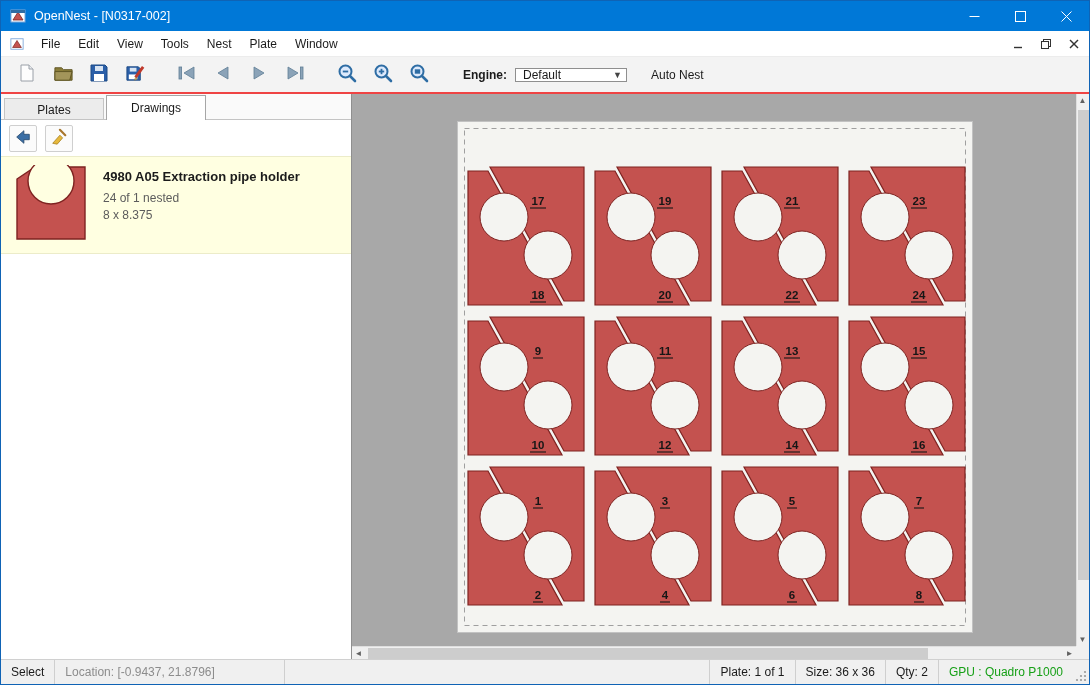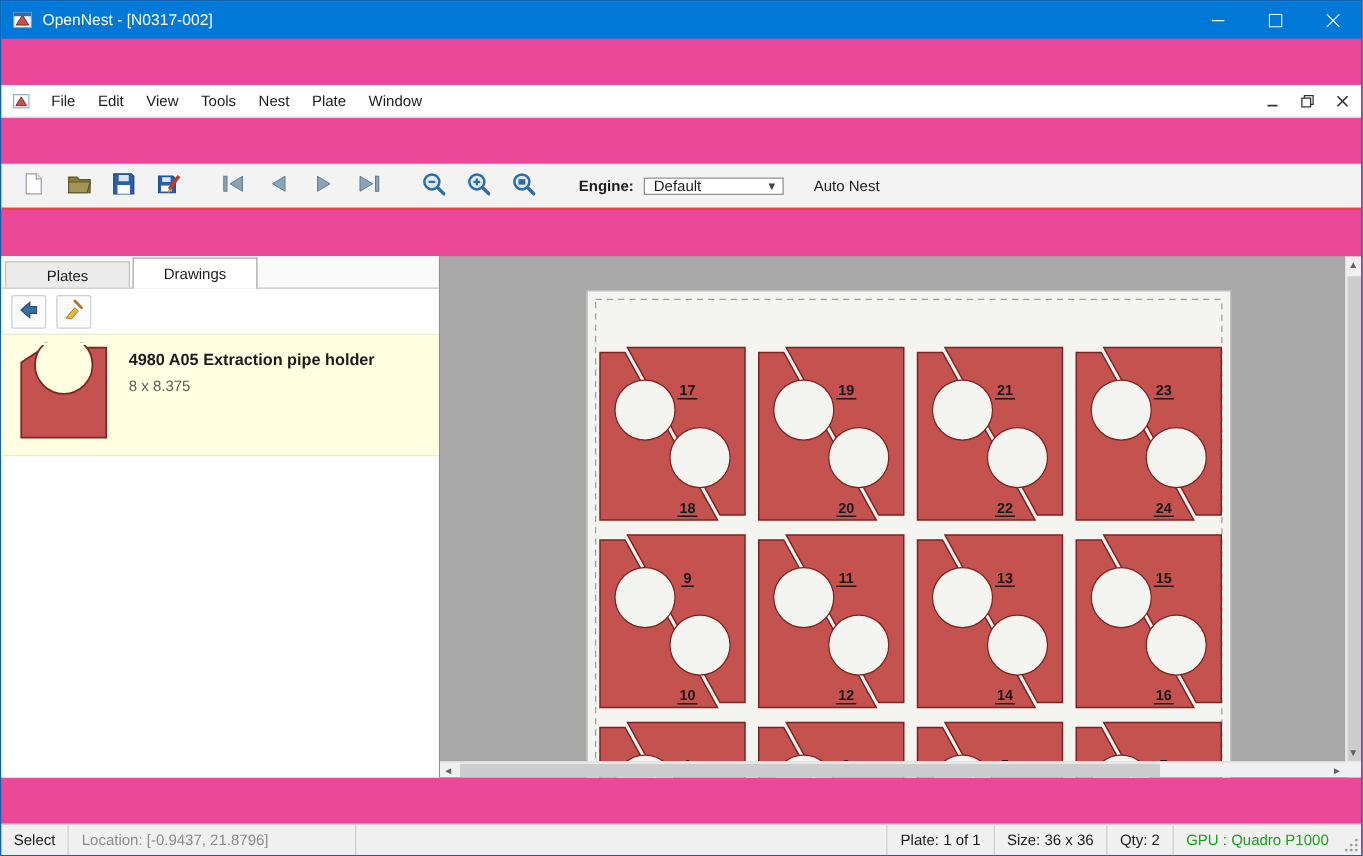--- a/index.html
+++ b/index.html
@@ -1,19 +1,19 @@
 <!DOCTYPE html>
 <html><head>
 <meta charset="utf-8">
 <style>
   * { box-sizing: border-box; }
   html,body { margin:0; padding:0; background:#888; }
   body { font-family:"Liberation Sans", sans-serif; font-size:12px; color:#1b1b1b; }
-  .window { width:1090px; height:685px; border:1px solid #0f63b5; background:#ec4899;
-            display:flex; flex-direction:column; overflow:hidden;gap:37px; }
+  .window { width:1090px; height:685px; border:1px solid #0f63b5; background:#5eead4;
+            display:flex; flex-direction:column; overflow:hidden; }
 
   
   .titlebar { flex:0 0 30px; background:#0078d7; color:#fff; display:flex; align-items:center; }
   .app-icon { width:18px; height:18px; margin:0 7px 0 8px; display:flex; align-items:center; justify-content:center; }
   .title-text { font-size:12.5px; }
   .caption-buttons { margin-left:auto; display:flex; height:100%; }
   .cap-btn { width:46px; height:100%; display:flex; align-items:center; justify-content:center; }
 
   
   .menubar { flex:0 0 26px; background:#fff; display:flex; align-items:center; border-bottom:1px solid #ececec; }
@@ -48,21 +48,21 @@
   .ptool-btn { width:28px; height:27px; display:flex; align-items:center; justify-content:center;
                border:1px solid #cfcfcf; background:#fbfbfb; border-radius:2px; }
   .drawing-item { background:#ffffe1; display:flex; gap:12px; padding:6px 8px 8px 10px;
                   border-top:1px solid #ececc9; border-bottom:1px solid #ececc9; }
   .thumb { width:80px; height:82px; flex:0 0 80px; }
   .drawing-info { padding-top:6px; }
   .d-title { font-weight:bold; font-size:13px; margin-bottom:6px; }
   .meta { color:#5c5c5c; line-height:17px; }
 
   .canvas-wrap { flex:1 1 auto; position:relative; background:#a8a8a8; overflow:hidden; }
-  .plate { position:absolute; left:118px; top:28px; width:514px; height:510px;
+  .plate { position:absolute; left:106px; top:28px; width:514px; height:510px;
            background:#f4f4f1; outline:1px solid #c2c2c2; }
   .vscroll { position:absolute; top:0; right:0; bottom:13px; width:13px; background:#f0f0f0;
              border-left:1px solid #dedede; display:flex; flex-direction:column; align-items:center; }
   .vthumb { position:absolute; top:16px; left:1px; width:11px; height:470px; background:#cdcdcd; }
   .hscroll { position:absolute; left:0; right:13px; bottom:0; height:13px; background:#f0f0f0;
              border-top:1px solid #dedede; }
   .hthumb { position:absolute; left:16px; top:1px; height:11px; width:560px; background:#cdcdcd; }
   .sarrow { position:absolute; font-size:8px; color:#616161; line-height:13px; width:13px; text-align:center; }
   .scroll-corner { position:absolute; right:0; bottom:0; width:13px; height:13px; background:#f0f0f0; }
 
@@ -283,20 +283,21 @@
         <div class="drawing-item">
           <div class="thumb">
             <svg width="80" height="82" viewBox="0 0 80 82">
               <path d="M6 16 L24 4 L74 4 L74 76 L6 76 Z" fill="#c4524f" stroke="#7e2321" stroke-width="1.4"></path>
               <circle cx="40" cy="18" r="23" fill="#ffffe1" stroke="#7e2321" stroke-width="1.4"></circle>
               <rect x="0" y="0" width="80" height="2" fill="#ffffe1"></rect>
             </svg>
           </div>
           <div class="drawing-info">
             <div class="d-title">4980 A05 Extraction pipe holder</div>
+            <div class="meta">24 of 1 nested</div>
             <div class="meta">8 x 8.375</div>
           </div>
         </div>
       </div>
     </div>
 
     <div class="canvas-wrap">
       <div class="plate">
         <svg id="plate-svg" viewBox="0 0 514 510" width="514" height="510" font-family="Liberation Sans, sans-serif">
             <rect x="6.5" y="6.5" width="501" height="497" fill="none" stroke="#9f9f9f" stroke-width="1" stroke-dasharray="5 4"></rect>

